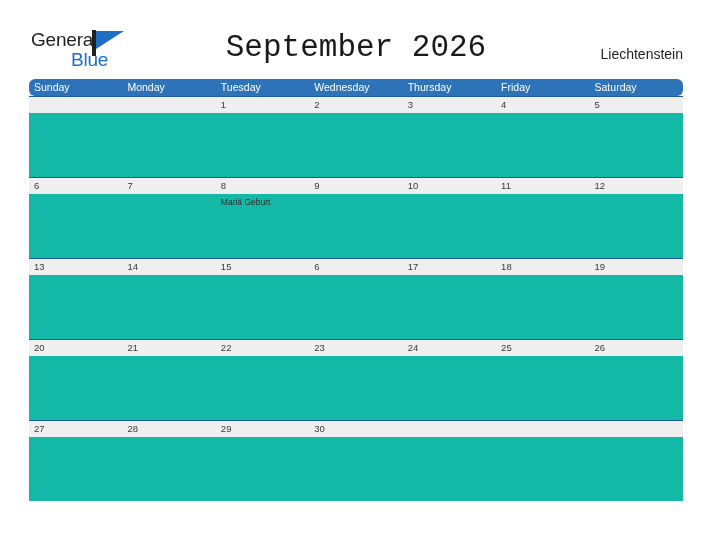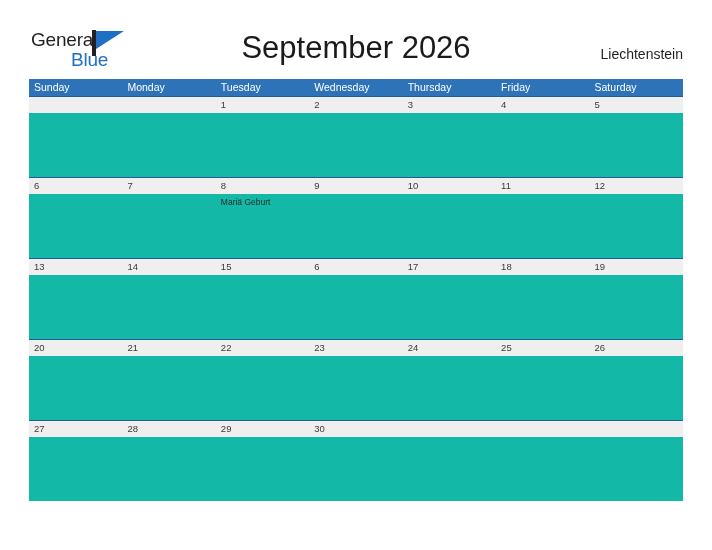--- a/index.html
+++ b/index.html
@@ -81,21 +81,21 @@
   }
 
   .month-title {
     position: absolute;
     left: 0;
     top: 30px;
     width: 712px;
     text-align: center;
     font-size: 31px;
     color: #1a1a1a;
-    font-family: Liberation Sans, sans-serif;
+    font-family: Liberation Mono, monospace;
     font-weight: normal;
     letter-spacing: 0px;
   }
 
   .country-label {
     position: absolute;
     right: 29px;
     top: 46px;
     font-size: 14px;
     color: #231f20;
@@ -109,20 +109,21 @@
     left: 29px;
     top: 79px;
     width: 654px;
   }
 
   .weekday-header {
     display: flex;
     width: 654px;
     height: 17px;
     background: #2e72b8;
+    border-radius: 6px;
   }
   .weekday-cell {
     flex: 1 1 0;
     color: #ffffff;
     font-size: 10.5px;
     line-height: 17px;
     padding-left: 5px;
     box-sizing: border-box;
     font-family: "Liberation Sans", sans-serif;
     white-space: nowrap;

